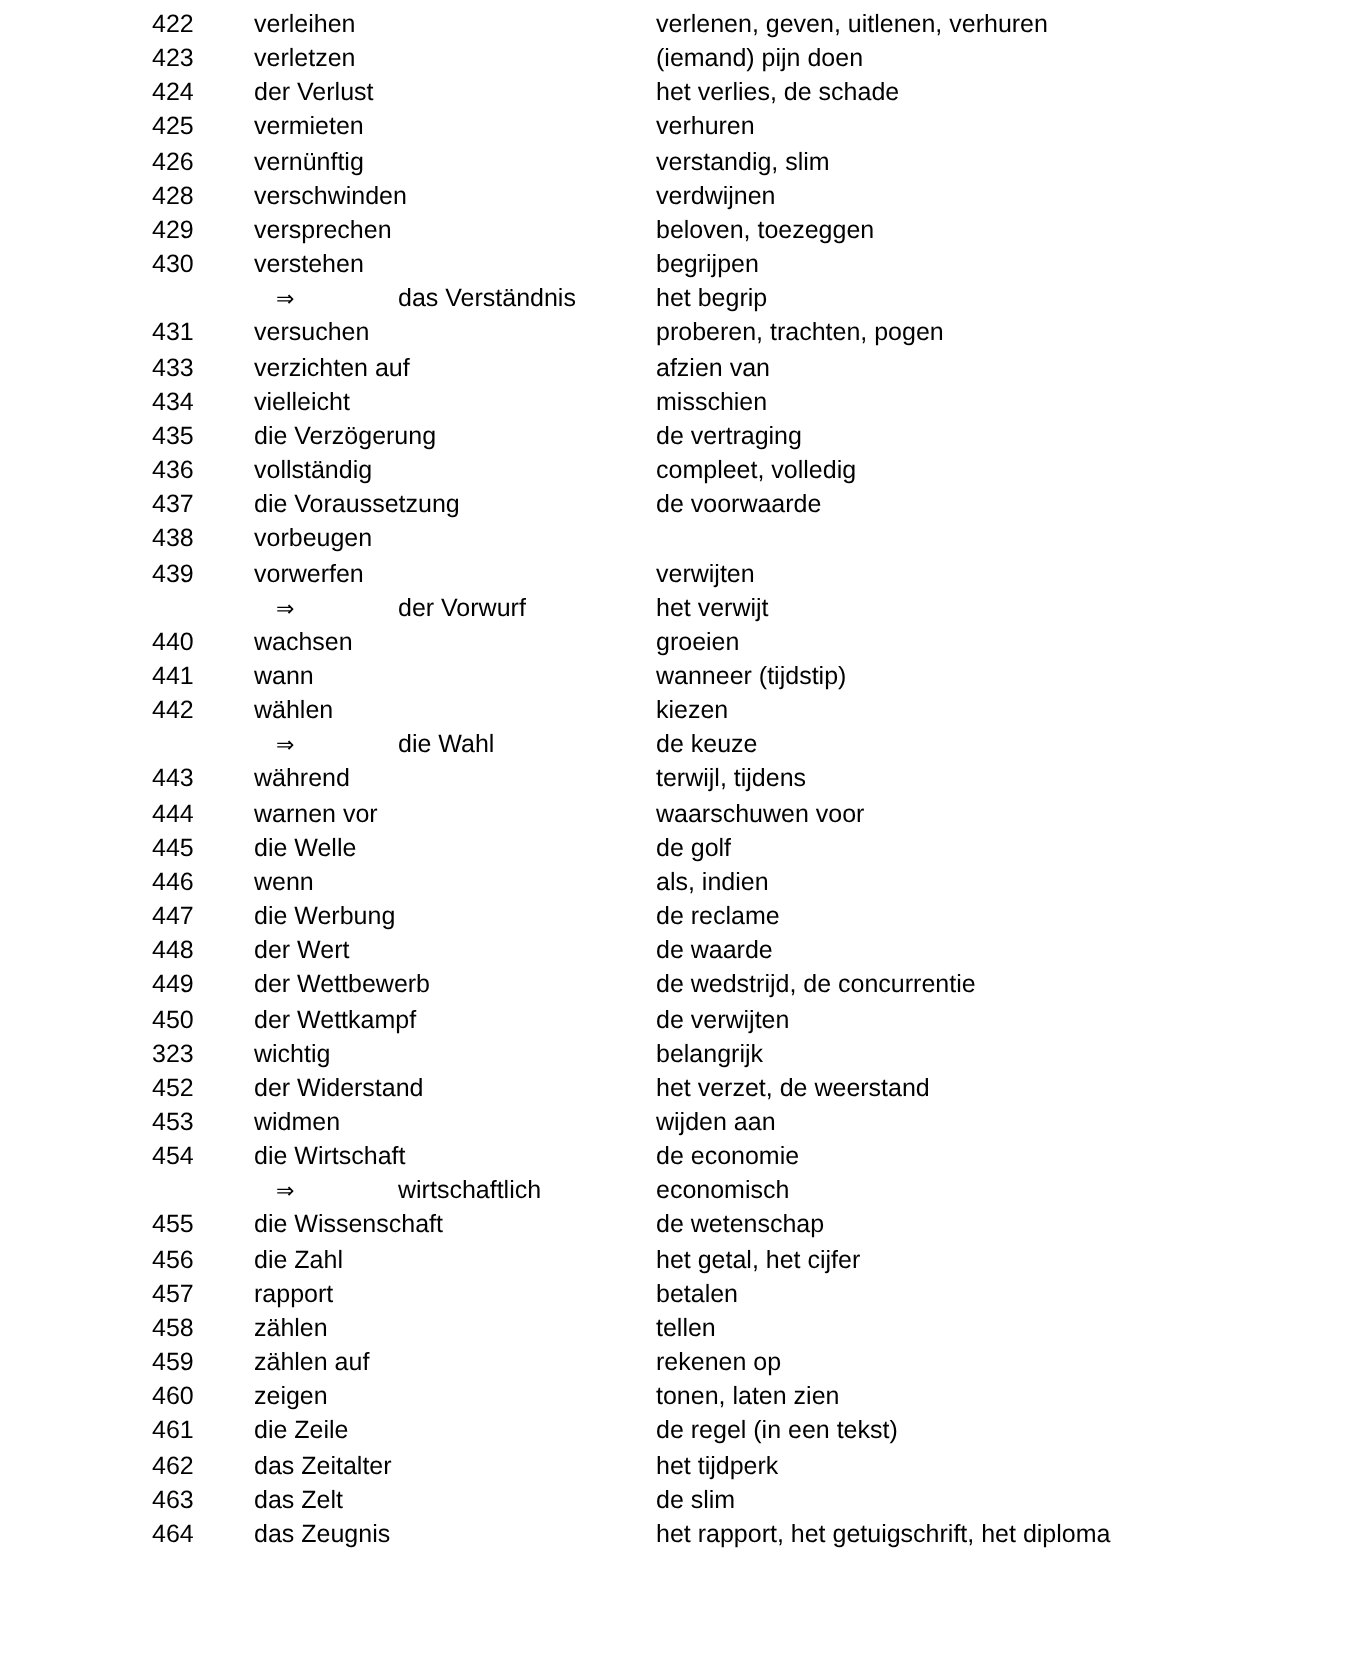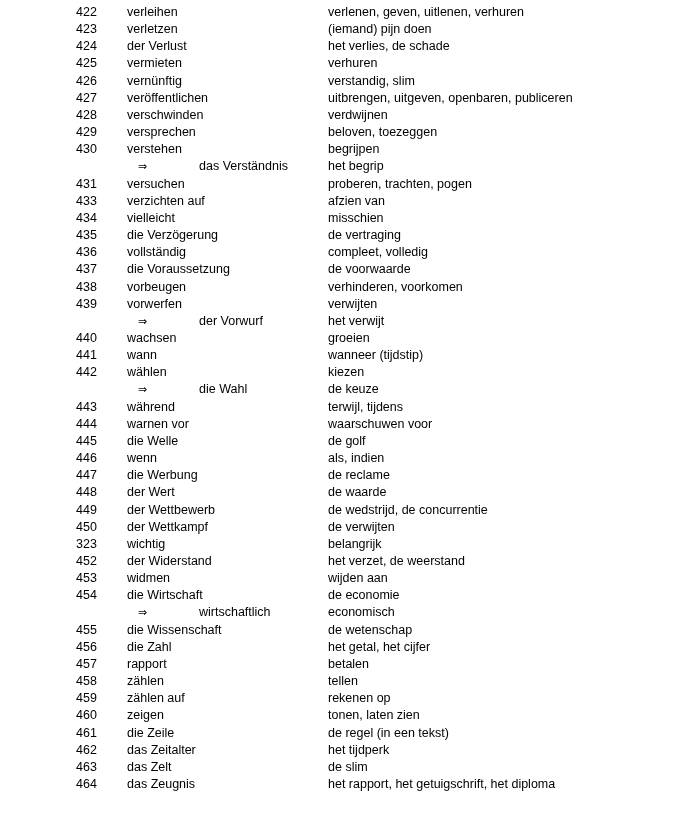--- a/index.html
+++ b/index.html
@@ -76,25 +76,20 @@
     <span class="num">425</span>
     <span class="de">vermieten</span>
     <span class="nl">verhuren</span>
   </div>
     <div class="row">
     <span class="num">426</span>
     <span class="de">vernünftig</span>
     <span class="nl">verstandig, slim</span>
   </div>
     <div class="row">
-    <span class="num">427</span>
-    <span class="de">veröffentlichen</span>
-    <span class="nl">uitbrengen, uitgeven, openbaren, publiceren</span>
-  </div>
-    <div class="row">
     <span class="num">428</span>
     <span class="de">verschwinden</span>
     <span class="nl">verdwijnen</span>
   </div>
     <div class="row">
     <span class="num">429</span>
     <span class="de">versprechen</span>
     <span class="nl">beloven, toezeggen</span>
   </div>
     <div class="row">
@@ -133,21 +128,20 @@
     <span class="nl">compleet, volledig</span>
   </div>
     <div class="row">
     <span class="num">437</span>
     <span class="de">die Voraussetzung</span>
     <span class="nl">de voorwaarde</span>
   </div>
     <div class="row">
     <span class="num">438</span>
     <span class="de">vorbeugen</span>
-    <span class="nl">verhinderen, voorkomen</span>
   </div>
     <div class="row">
     <span class="num">439</span>
     <span class="de">vorwerfen</span>
     <span class="nl">verwijten</span>
   </div>
     <div class="row">
     <span class="arrow">⇒</span>
     <span class="de-sub">der Vorwurf</span>
     <span class="nl">het verwijt</span>

